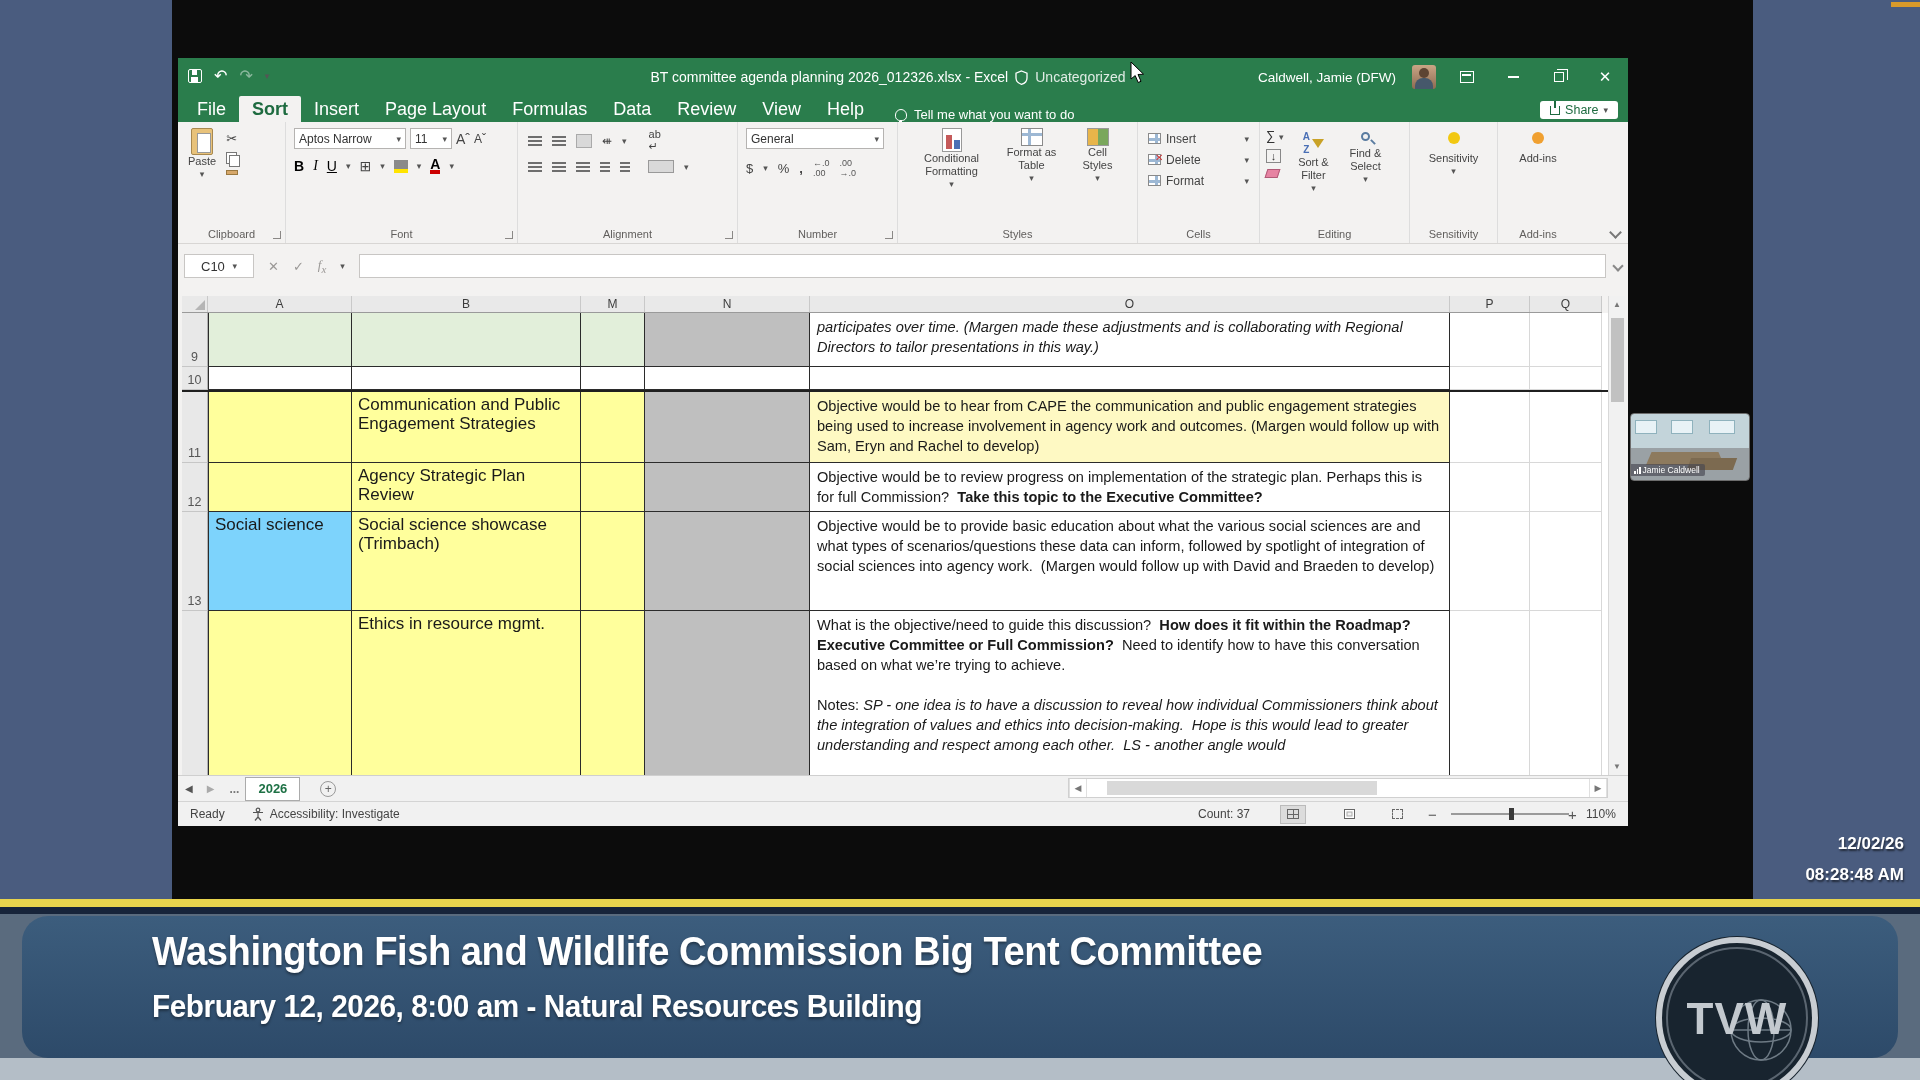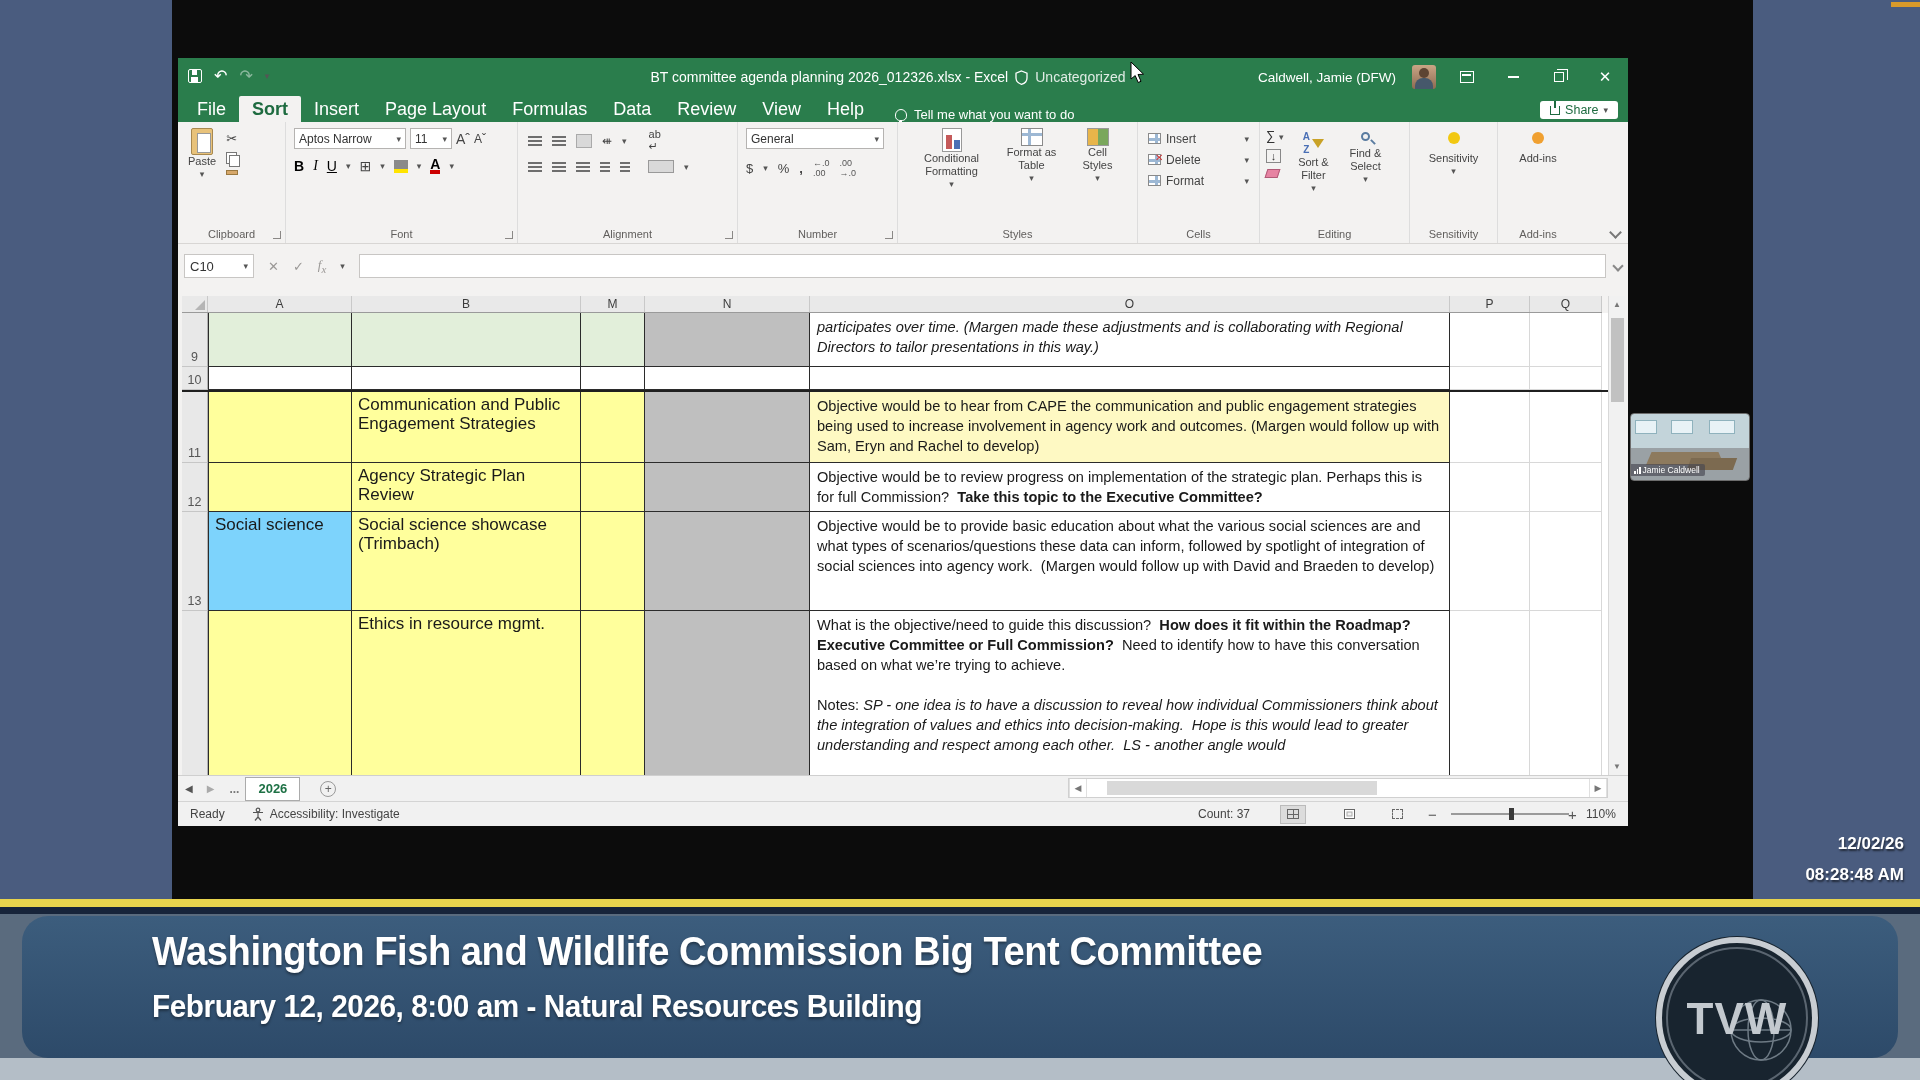--- a/index.html
+++ b/index.html
@@ -67,21 +67,21 @@
   .dot{width:12px;height:12px;border-radius:50%;}
   .eraser{width:13px;height:9px;background:#e683a2;border:1px solid #b05a77;transform:skewX(-18deg);}
   .funnel{width:0;height:0;border-left:6px solid transparent;border-right:6px solid transparent;border-top:9px solid #c9a227;}
   .mag{width:9px;height:9px;border:2px solid #5a7ca0;border-radius:50%;position:relative;}
   .mag:after{content:"";position:absolute;left:7px;top:7px;width:6px;height:2px;background:#5a7ca0;transform:rotate(45deg);}
   .collapse{position:absolute;right:8px;bottom:6px;width:9px;height:9px;border-left:2px solid #777;border-top:2px solid #777;transform:rotate(45deg);}
 
   
   .fbar{position:absolute;left:0;top:186px;width:1450px;height:44px;background:#f3f2f1;display:flex;align-items:center;padding:0 6px;}
   .namebox{width:70px;height:24px;background:#fff;border:1px solid #c8c6c4;font-size:13px;color:#333;
-           display:flex;align-items:center;justify-content:space-between;padding:0 5px;}
+           display:flex;align-items:center;justify-content:space-between;padding:0 16px;}
   .fbtns{display:flex;align-items:center;gap:14px;margin:0 14px;color:#9a9896;font-size:13px;}
   .ffield{flex:1;height:24px;background:#fff;border:1px solid #c8c6c4;}
   .fchev{margin-left:8px;width:8px;height:8px;border-right:2px solid #888;border-bottom:2px solid #888;transform:rotate(45deg);}
 
   
   .colhdr{position:absolute;left:4px;top:238px;height:17px;display:flex;background:#e9e9e9;border-bottom:1px solid #9a9a9a;}
   .ch{font-size:12px;color:#3c3c3c;display:flex;align-items:center;justify-content:center;border-right:1px solid #c9c9c9;background:#e9e9e9;}
   .chcorner{position:relative;background:#e9e9e9;border-right:1px solid #c9c9c9;}
   .chcorner:after{content:"";position:absolute;right:2px;bottom:2px;border-left:10px solid transparent;border-bottom:10px solid #b5b5b5;}
   .gridwrap{position:absolute;left:4px;top:255px;width:1428px;height:462px;overflow:hidden;background:#fff;}

